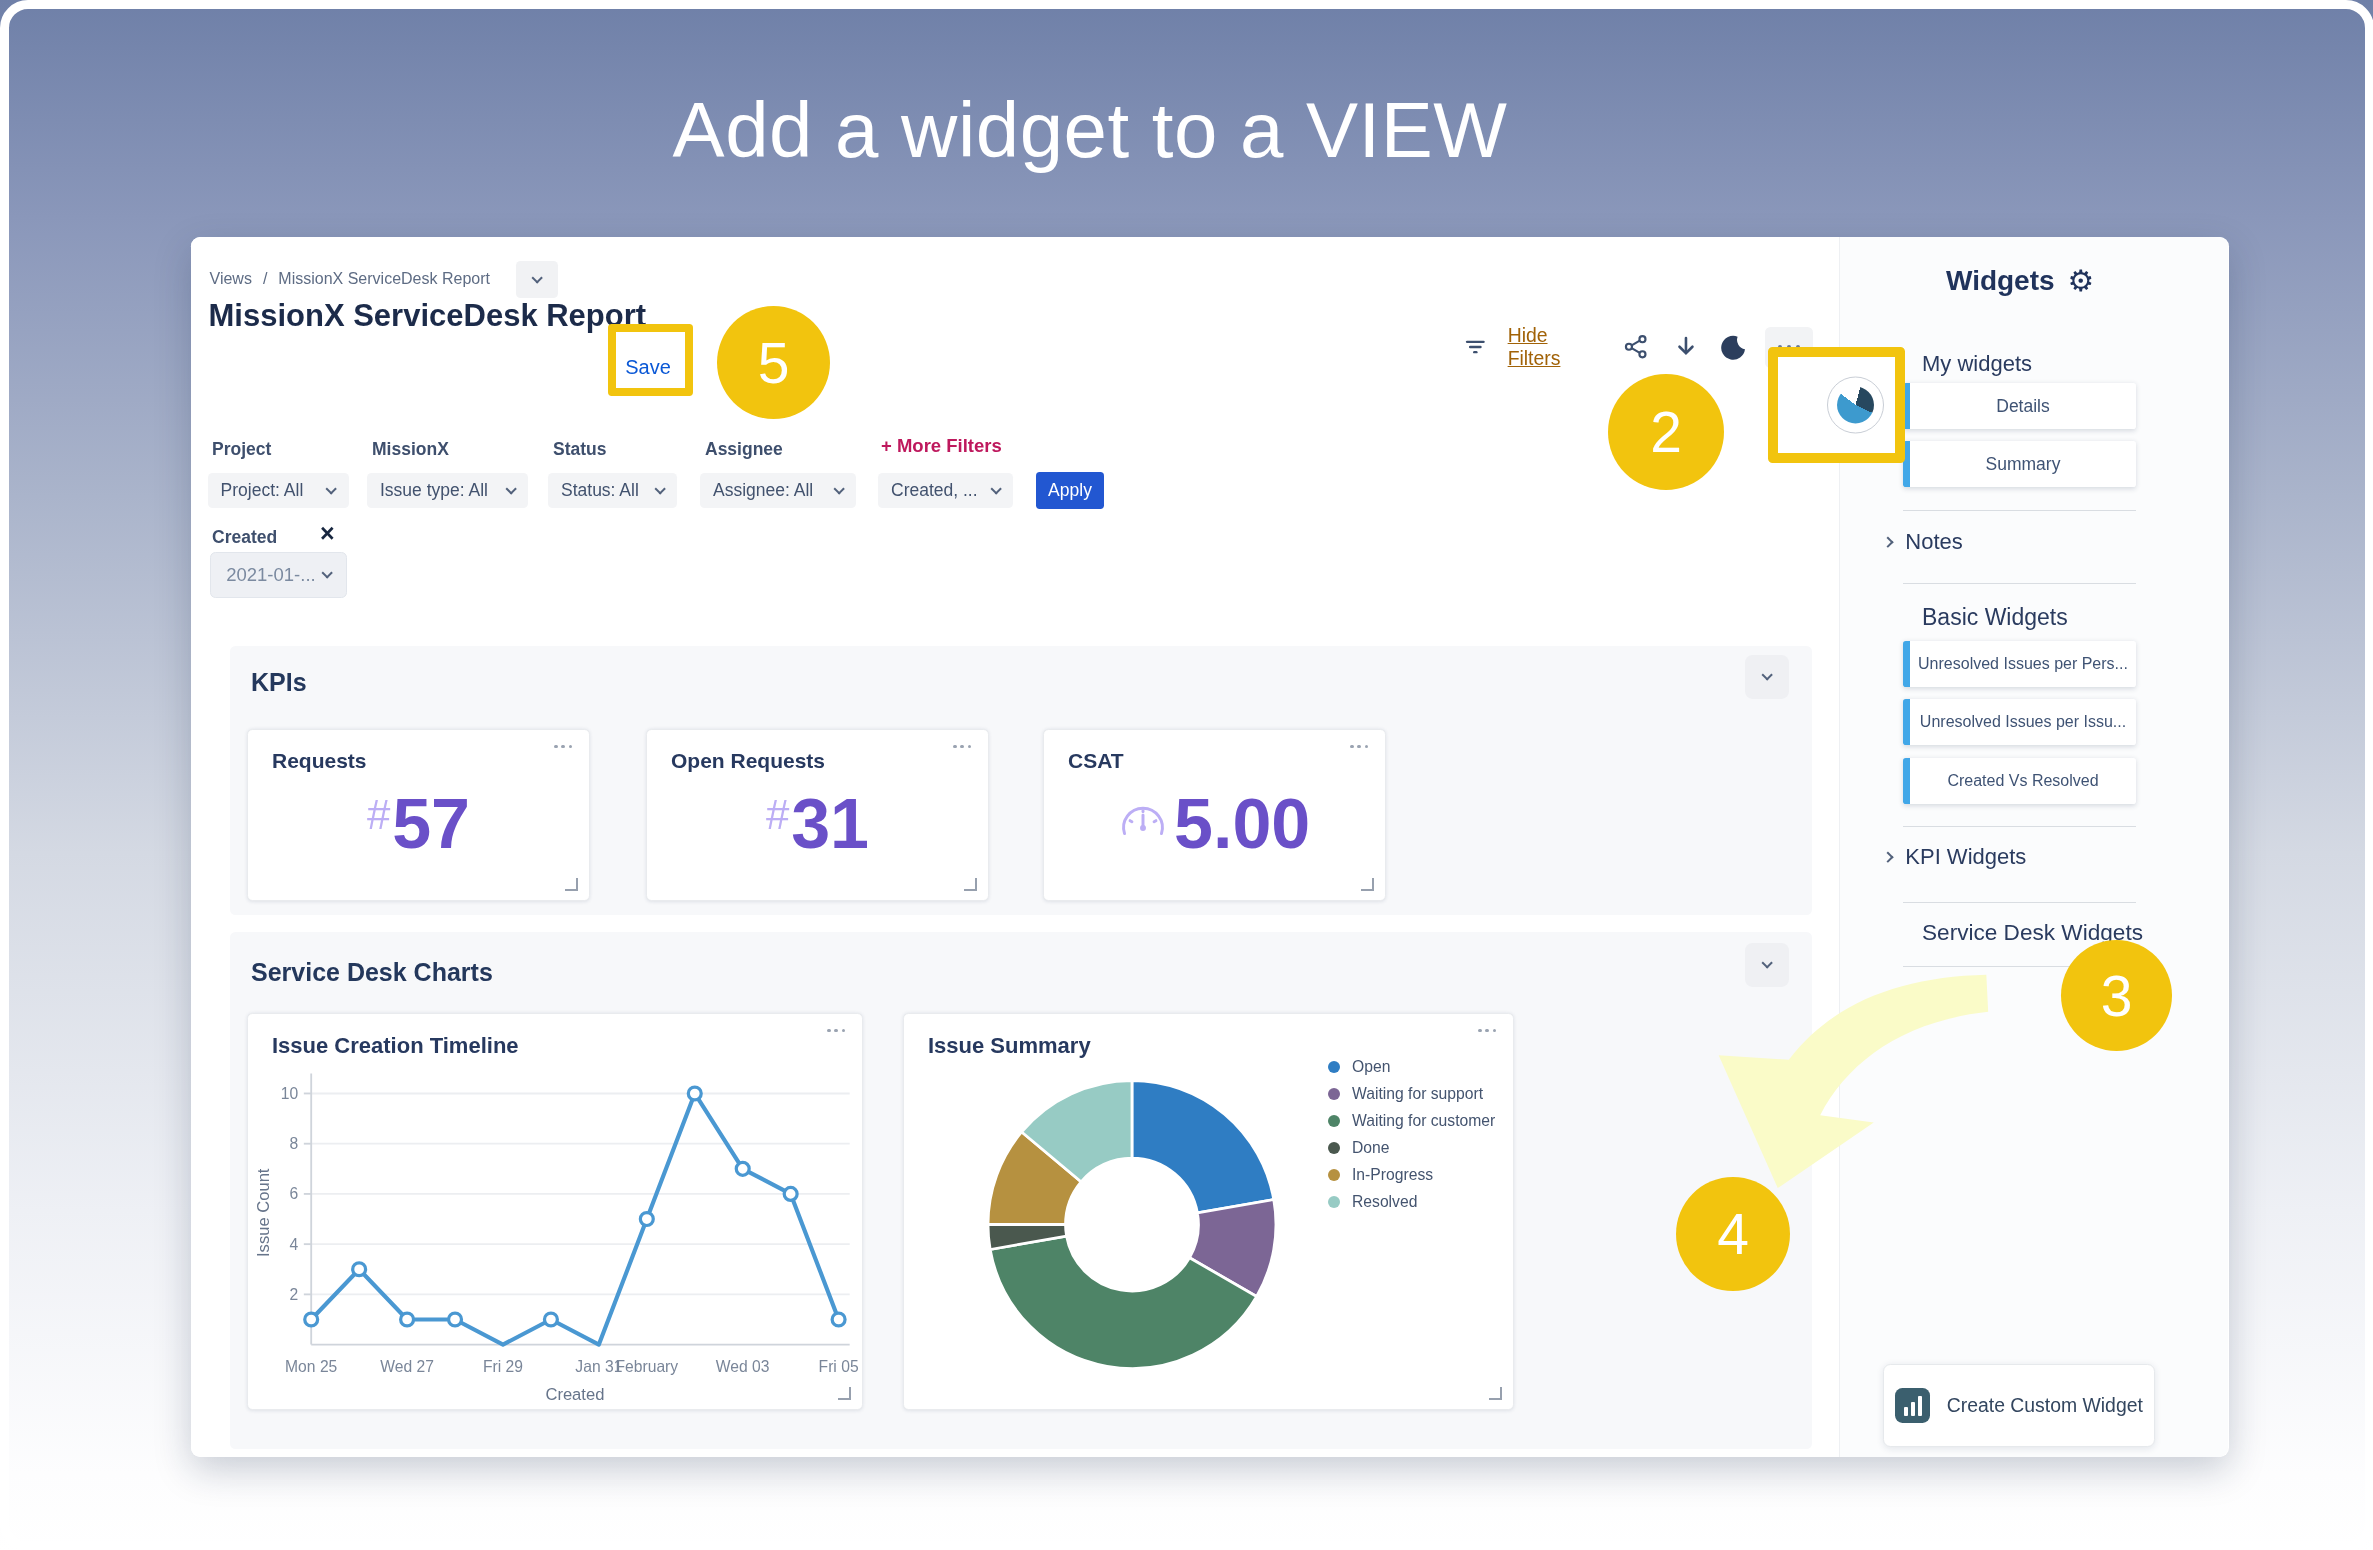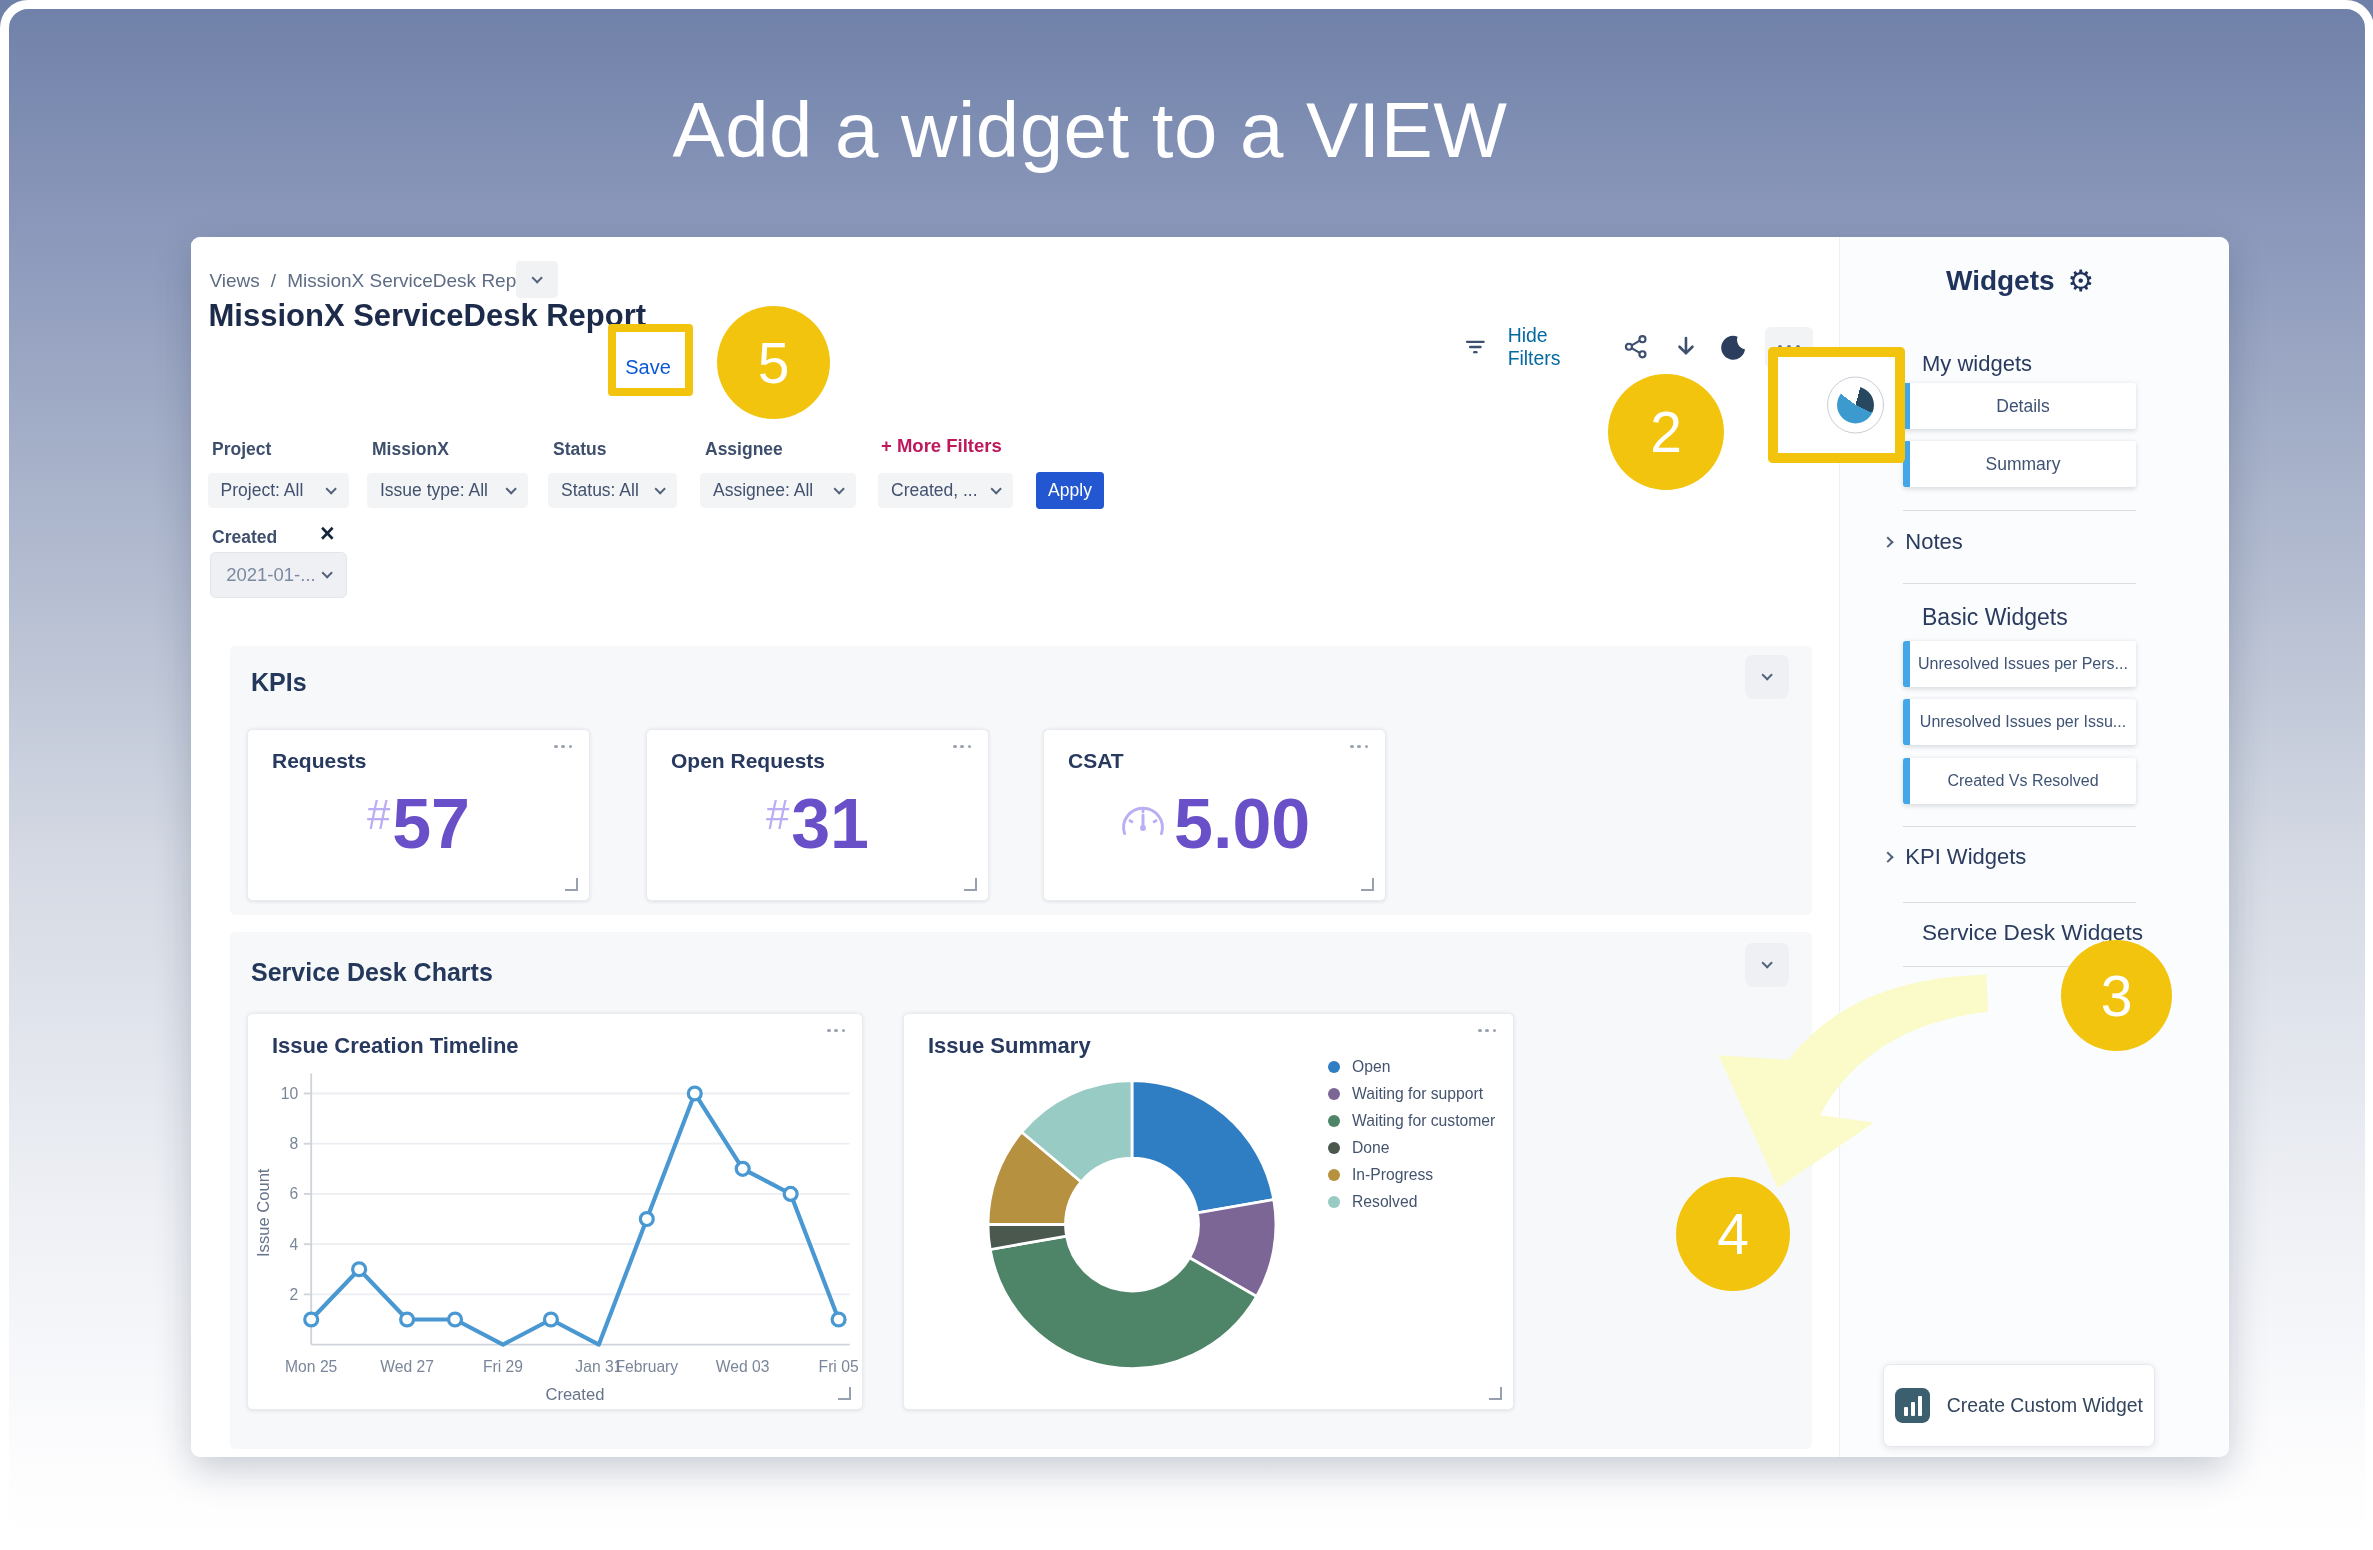--- a/index.html
+++ b/index.html
@@ -7,29 +7,29 @@
   body { font-family:"Liberation Sans","DejaVu Sans",sans-serif; }
   .canvas { position:relative; width:2374px; height:1551px; background:#fff; overflow:hidden; }
   .stage { position:absolute; inset:0; background:linear-gradient(180deg,#6f80a8 0%,#8a97ba 14%,#aab4cb 32%,#d4d9e3 55%,#eef0f5 78%,#fdfdfe 95%,#ffffff 100%); }
   .frame { position:absolute; inset:0; border:9.2px solid #fff; border-radius:28px; pointer-events:none; z-index:60; }
 
   .lesson-title { position:absolute; top:85px; left:0; right:194px; text-align:center; color:#fff; font-size:78px; font-weight:400; letter-spacing:0.5px; }
 
   .app-window { position:absolute; left:191px; top:237px; width:2038px; height:1220px; background:#fff; border-radius:9.2px; box-shadow:0 13px 37px rgba(20,35,70,.22); }
   .main { position:absolute; left:0; top:0; width:1621px; height:1220px; background:#fff; border-radius:9.2px 0 0 9.2px; }
 
-  .breadcrumb { position:absolute; left:18.5px; top:33px; font-size:19px; color:#5e6c84; display:flex; gap:11px; align-items:center; }
+  .breadcrumb { position:absolute; left:18.5px; top:33px; font-size:16px; color:#5e6c84; display:flex; gap:11px; align-items:center; }
   .bc-drop { position:absolute; left:325px; top:24px; width:42px; height:37px; background:#f1f2f4; border-radius:4.6px; display:flex; align-items:center; justify-content:center; }
   .report-title { position:absolute; left:17.5px; top:61px; font-size:31px; font-weight:700; color:#1c2b4a; }
 
   .save-box { position:absolute; left:417px; top:87px; width:85px; height:72px; border:8.3px solid #f2c40e; border-radius:3.7px; background:#fff; }
   .save-link { position:absolute; left:9.2px; bottom:9.2px; font-size:20px; color:#0a58d6; }
 
   .toolbar { position:absolute; top:89px; left:1272px; height:42px; display:flex; align-items:center; }
-  .tb-label { font-size:19.4px; color:#0369a1; margin-left:20px; }
+  .tb-label { font-size:19.4px; color:#a16207; margin-left:20px;text-decoration:underline; }
   .tb-gap { width:33px; }
   .more-box { width:54px; height:41px; background:#f2f3f5; border-radius:5.5px; display:flex; align-items:center; justify-content:center; }
   .dots { display:flex; gap:4.6px; }
   .dots i { width:4.2px; height:4.2px; border-radius:50%; background:#6b7a94; }
 
   .flabel { position:absolute; top:202px; font-size:17.5px; font-weight:600; color:#3e4f6d; }
   .fbox { position:absolute; top:236px; height:35px; background:#f3f4f6; border-radius:4.6px; display:flex; align-items:center; justify-content:space-between; padding:0 13px; font-size:17.5px; color:#42526e; }
   .chev { width:8.3px; height:8.3px; border-right:2.3px solid #52617b; border-bottom:2.3px solid #52617b; transform:rotate(45deg); margin-top:-3.7px; flex:none; }
   .chev-r { transform:rotate(-45deg); margin-top:0; }
   .more-filters { position:absolute; left:690px; top:198px; font-size:18.5px; font-weight:600; color:#be185d; }

